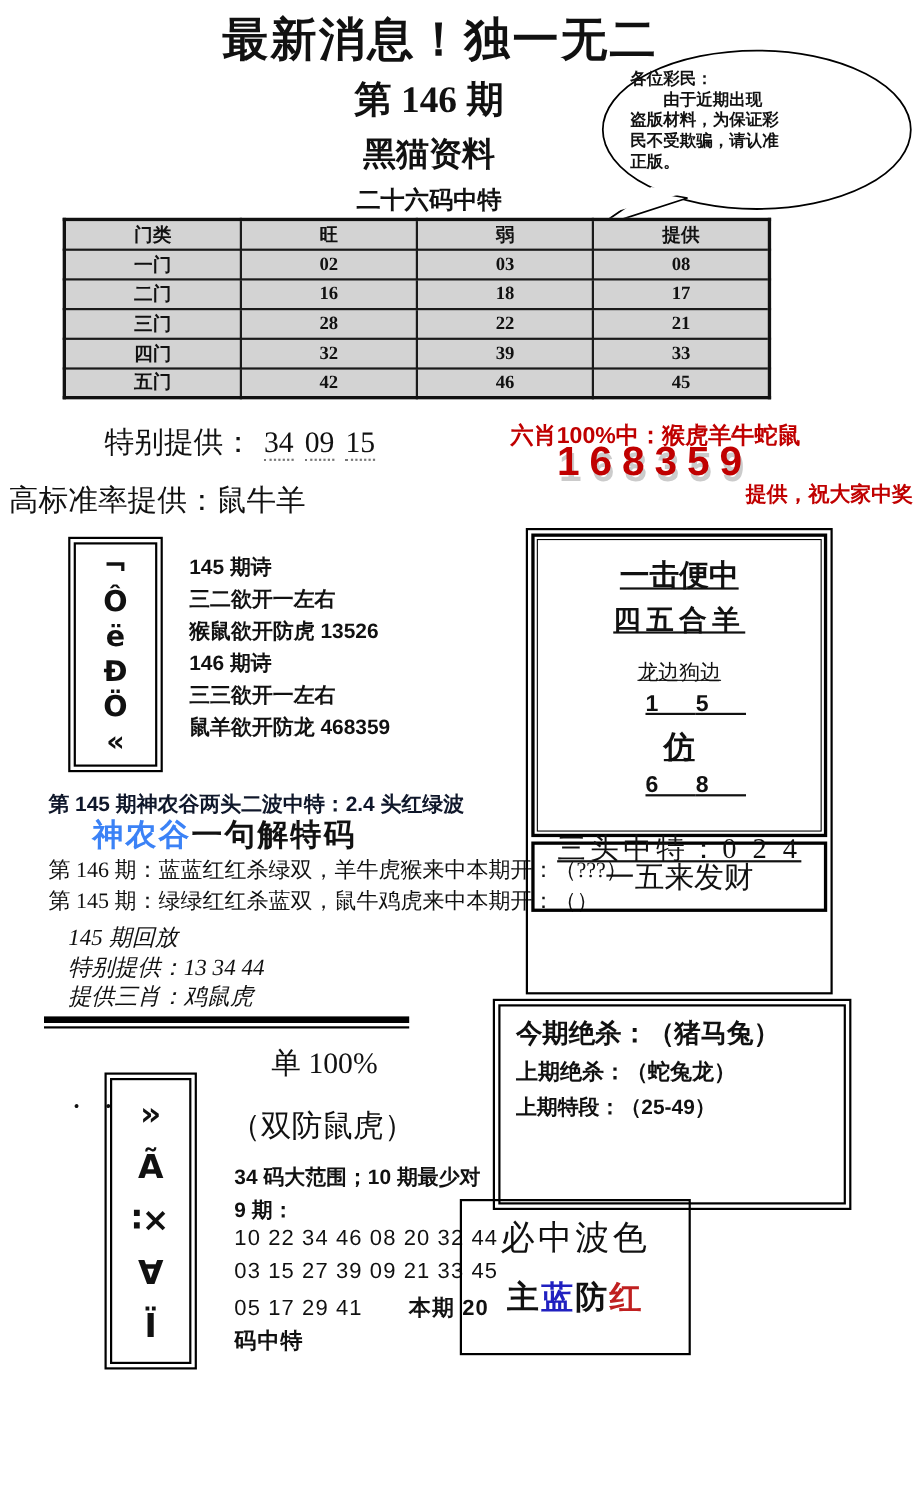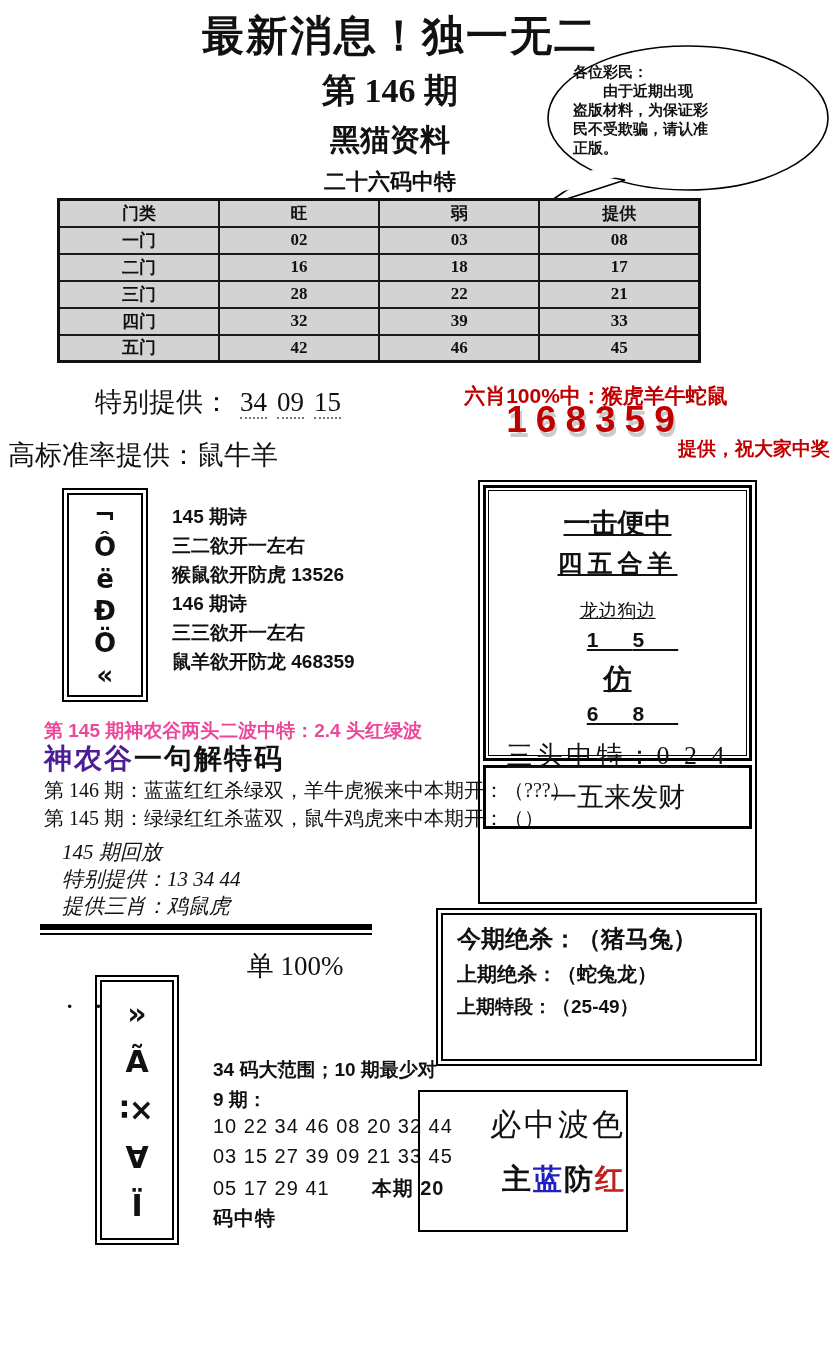--- a/index.html
+++ b/index.html
@@ -58,23 +58,23 @@
   .secA { height:276px; padding:2px; margin-bottom:4px;text-decoration:underline; }
   .secA-inner { border:1px solid #000; width:100%; height:100%; }
   .secB { height:64px; margin-bottom:4px; display:flex; align-items:center; justify-content:center; font-size:27px; }
   .secC { height:64px; display:flex; align-items:center; justify-content:center; font-size:27px; font-weight:bold; }
   .hit-t1 { margin-top:14px; font-size:27px; font-weight:bold; }
   .hit-t2 { margin-top:6px; font-size:25px; font-weight:900; letter-spacing:5px; }
   .hit-t3 { margin-top:18px; font-size:19px; }
   .hit-nums { margin-top:4px; font-size:21px; font-weight:bold; letter-spacing:34px; padding-left:30px;
               font-family:"Liberation Sans","DejaVu Sans",sans-serif; }
   .hit-fang { margin-top:8px; font-size:28px; font-weight:bold; }
-  .hit-t4 { margin-top:12px; font-size:26px; letter-spacing:4px; }
-
-  .kill-box { left:436px; top:908px; width:326px; height:158px; }
+  .hit-t4 { margin-top:28px; font-size:26px; letter-spacing:4px; }
+
+  .kill-box { left:448px; top:908px; width:326px; height:192px; }
   .kill-box .dbox-inner { padding:8px 14px; text-align:left; }
   .kill-l { font-family:"Liberation Sans","DejaVu Sans",sans-serif; font-weight:bold; }
   .kill-1 { font-size:24px; }
   .kill-2 { font-size:23px; margin-top:4px; }
   .kill-2 small { font-size:18px; }
   .kill-3 { font-size:20px; margin-top:6px; }
   .kill-4 { font-size:19px; margin-top:6px; }
 
   .bl-box { left:95px; top:975px; width:84px; height:270px; }
   .bl-box .dbox-inner { display:flex; flex-direction:column; align-items:center; justify-content:center; }
@@ -86,21 +86,21 @@
   .dan-d { font-size:19px; font-weight:bold; font-family:"Liberation Sans","DejaVu Sans",sans-serif; }
   .dan-d1 { left:213px; top:1057px; }
   .dan-d2 { left:213px; top:1087px; }
   .numrow { font-size:20px; font-family:"Liberation Sans","DejaVu Sans",sans-serif; letter-spacing:1px; }
   .nr1 { left:213px; top:1115px; }
   .nr2 { left:213px; top:1145px; }
   .nr3 { left:213px; top:1175px; }
   .nr3 b { margin-left:42px; }
   .nr4 { left:213px; top:1205px; font-weight:bold; }
 
-  .bose-box { left:418px; top:1090px; width:210px; height:142px; border:2px solid #000; text-align:right; }
+  .bose-box { left:418px; top:1090px; width:210px; height:142px; border:2px solid #000; text-align:center; }
   .bose-title { margin-top:12px; font-size:31px; letter-spacing:3px; }
   .bose-line { margin-top:14px; font-size:29px; font-weight:bold; letter-spacing:2px; }
 </style>
 </head>
 <body>
 
 <div id="page">
 
   <div class="abs page-title">最新消息！独一无二</div>
   <div class="abs issue">第 146 期</div>
@@ -184,23 +184,23 @@
 
   <div class="abs poems">
     <div>145 期诗</div>
     <div>三二欲开一左右</div>
     <div>猴鼠欲开防虎 13526</div>
     <div>146 期诗</div>
     <div>三三欲开一左右</div>
     <div>鼠羊欲开防龙 468359</div>
   </div>
 
-  <div class="abs sn-red" style="color:#ec4899;">第 145 期神农谷两头二波中特：2.4 头红绿波</div>
+  <div class="abs sn-red" style="color:#0f172a;">第 145 期神农谷两头二波中特：2.4 头红绿波</div>
   <div class="abs sn-title">
-    <span style="color:#4c1d95;">神农谷</span><span>一句解特码</span>
+    <span style="color:#3b82f6;margin-left:40px;">神农谷</span><span>一句解特码</span>
   </div>
   <div class="abs sn-146">第 146 期：蓝蓝红红杀绿双，羊牛虎猴来中本期开：（???）</div>
   <div class="abs sn-145">第 145 期：绿绿红红杀蓝双，鼠牛鸡虎来中本期开：（）</div>
 
   <div class="abs replay">
     <div>145 期回放</div>
     <div>特别提供：13 34 44</div>
     <div>提供三肖：鸡鼠虎</div>
   </div>
 
@@ -235,20 +235,21 @@
     <div class="dbox-inner">
       <div class="glyph">»</div>
       <div class="glyph">Ã</div>
       <div class="glyph">∶×</div>
       <div class="glyph">∀</div>
       <div class="glyph">Ï</div>
     </div>
   </div>
 
   <div class="abs dan-t1">单 100%</div>
+  <div class="abs dan-t2">（双防鼠虎）</div>
   <div class="abs dan-d dan-d1">34 码大范围；10 期最少对</div>
   <div class="abs dan-d dan-d2">9 期：</div>
   <div class="abs numrow nr1">10 22 34 46 08 20 32 44</div>
   <div class="abs numrow nr2">03 15 27 39 09 21 33 45</div>
   <div class="abs numrow nr3"><span>05 17 29 41</span><b>本期 20</b></div>
   <div class="abs numrow nr4">码中特</div>
 
   <div class="abs bose-box">
     <div class="bose-title">必中波色</div>
     <div class="bose-line">

